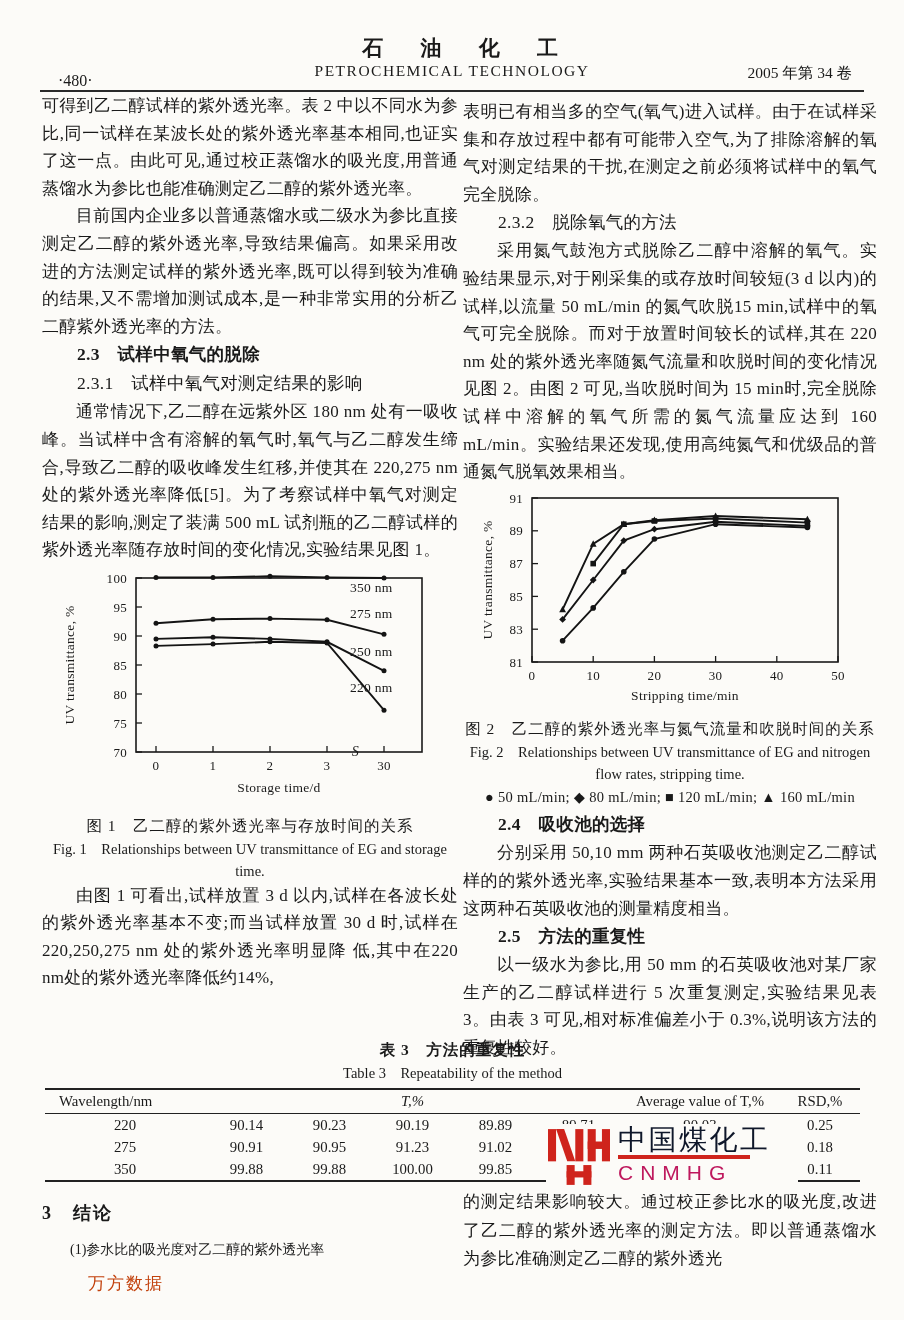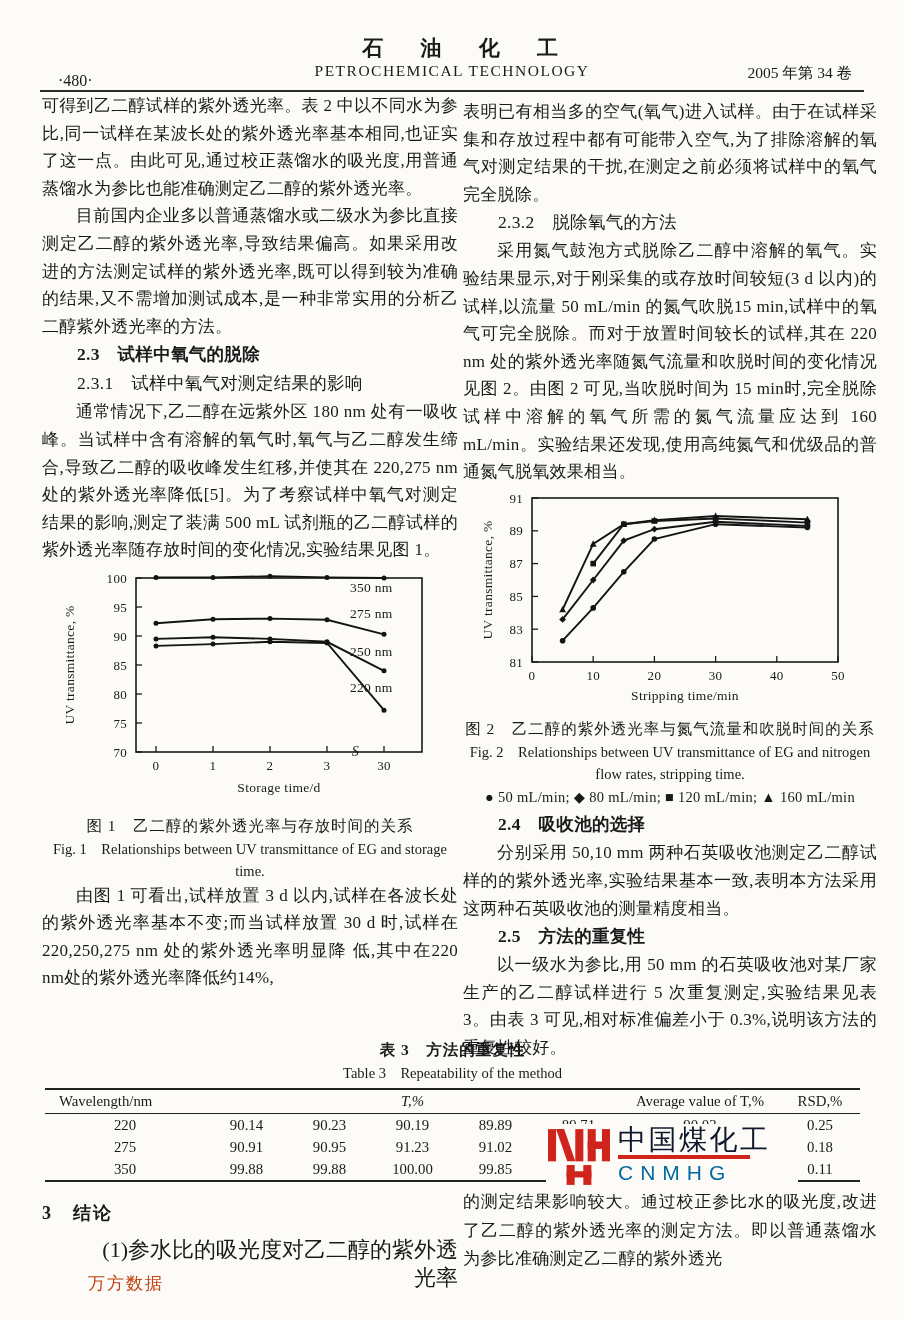--- a/index.html
+++ b/index.html
@@ -37,33 +37,33 @@
   table.t3{border-collapse:collapse;width:815px;margin-top:4px;
            border-top:2.2px solid #222;border-bottom:2.2px solid #222;font-size:14.8px;}
   table.t3 th{font-weight:normal;border-bottom:1.4px solid #222;padding:3px 2px;}
   table.t3 td{padding:2.5px 2px;text-align:center;}
   table.t3 th{text-align:center;}
   table.t3 th.wv{text-align:left;padding-left:14px;}
   table.t3 .ital{font-style:italic;}
   
   .bottom-left{position:absolute;left:42px;top:1198px;width:416px;}
   .bl-h{font-weight:bold;font-size:18px;line-height:30px;letter-spacing:2px;}
-  .bl-p{font-size:22px;line-height:28px;margin-top:8px;text-indent:2em;text-align:right;}
+  .bl-p{font-size:14px;line-height:28px;margin-top:8px;text-indent:2em;}
   .bottom-right{position:absolute;left:463px;top:1188px;width:414px;
                 font-size:17px;line-height:28.5px;text-align:justify;letter-spacing:0.3px;}
   .footer-wf{position:absolute;left:88px;top:1272px;font-size:17px;color:#c2410c;letter-spacing:2px;}
   
   .watermark{position:absolute;left:546px;top:1124px;width:252px;height:70px;background:#fcfbf8;
              display:flex;align-items:flex-start;z-index:5;}
   .wm-logo{width:62px;height:62px;margin:2px 8px 0 2px;flex:none;}
   .wm-texts{padding-top:2px;}
   .wm-title{font-size:28px;color:#0f172a;letter-spacing:2.5px;line-height:28px;
             font-family:"Liberation Sans","DejaVu Sans",sans-serif;}
   .wm-underline{height:3.5px;background:#cf241c;width:132px;margin:1px 0 2px 0;}
-  .wm-sub{font-size:21px;color:#0369a1;letter-spacing:7px;line-height:24px;
+  .wm-sub{font-size:21px;color:#be185d;letter-spacing:7px;line-height:24px;
           font-family:"Liberation Sans","DejaVu Sans",sans-serif;}
 </style>
 </head>
 <body>
 
 <div class="page">
 
   <div class="page-num">·480·</div>
   <div class="journal-cn">石 油 化 工</div>
   <div class="journal-en">PETROCHEMICAL TECHNOLOGY</div>

